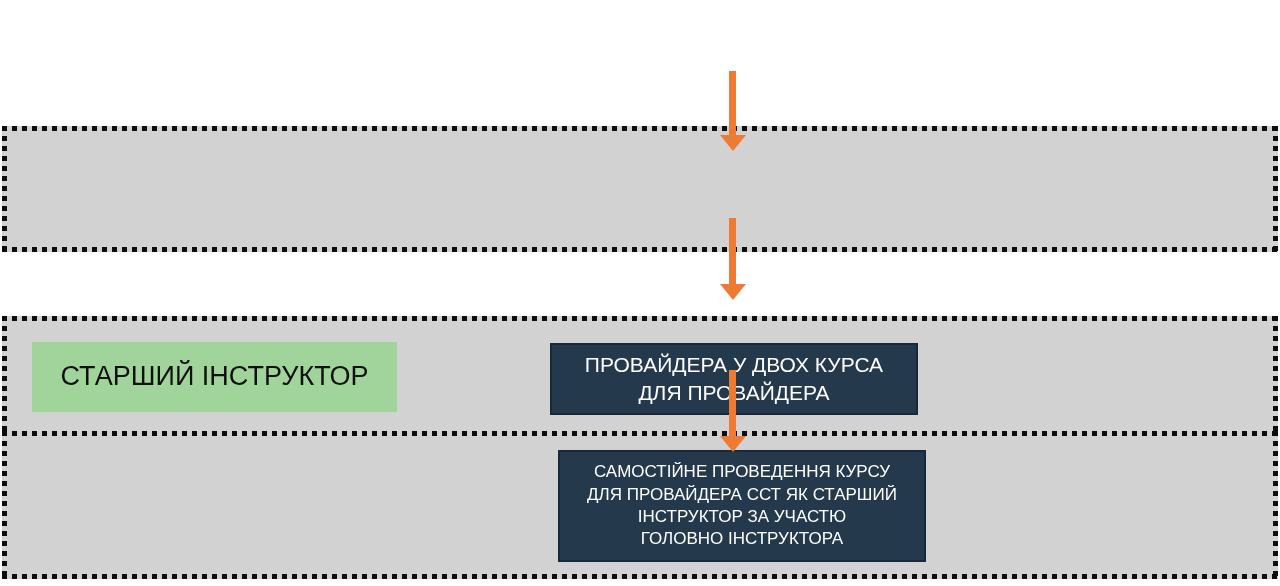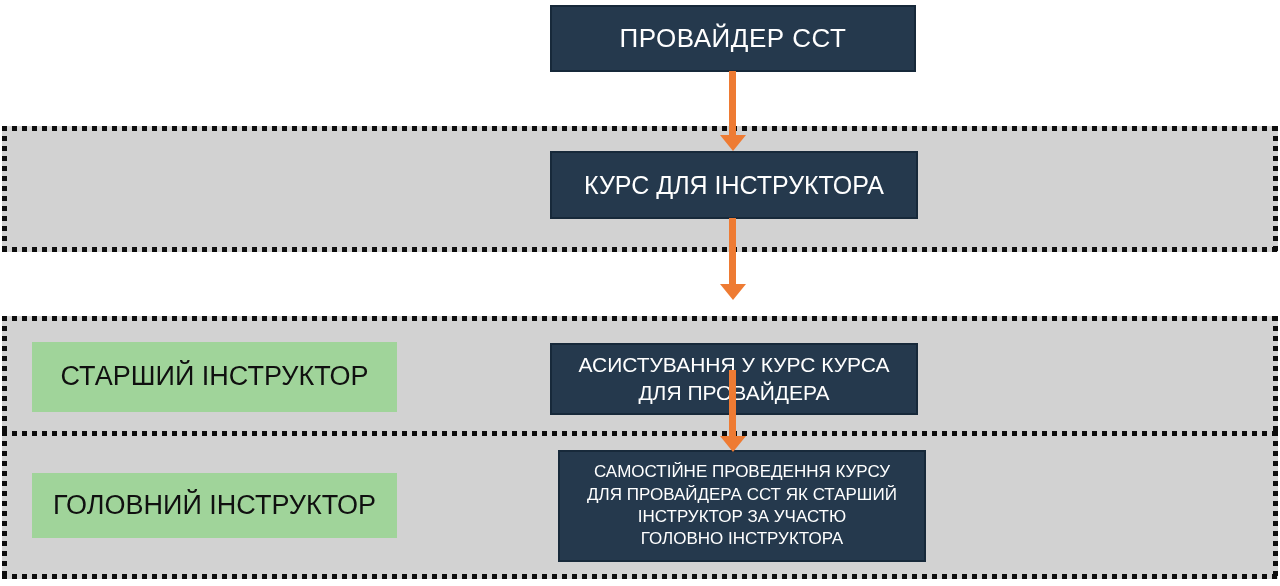--- a/index.html
+++ b/index.html
@@ -105,59 +105,50 @@
   .arrow-2 { top: 218px; height: 82px; }
   .arrow-2 .shaft { height: 68px; }
   .arrow-3 { top: 370px; height: 82px; }
   .arrow-3 .shaft { height: 68px; }
 </style>
 </head>
 <body>
 
 <div class="canvas">
 
-  <div class="dark-box top-box">
-    <span>ПРОВАЙДЕР ССТ</span>
-  </div>
 
   <div class="arrow arrow-1">
     <div class="shaft"></div>
     <div class="head"></div>
   </div>
 
   <div class="band band-1">
-    <div class="dark-box req-box">
-      <span>КУРС ДЛЯ ІНСТРУКТОРА</span>
-    </div>
   </div>
 
   <div class="arrow arrow-2">
     <div class="shaft"></div>
     <div class="head"></div>
   </div>
 
   <div class="band band-2">
     <div class="green-box">
       <span>СТАРШИЙ ІНСТРУКТОР</span>
     </div>
     <div class="dark-box req-box">
-      <span>АСИСТУВАННЯ У КУРС КУРСА
+      <span>ПРОВАЙДЕРА У ДВОХ КУРСА
 ДЛЯ ПРОВАЙДЕРА</span>
     </div>
   </div>
 
   <div class="arrow arrow-3">
     <div class="shaft"></div>
     <div class="head"></div>
   </div>
 
   <div class="band band-3">
-    <div class="green-box">
-      <span>ГОЛОВНИЙ ІНСТРУКТОР</span>
-    </div>
     <div class="dark-box req-box">
       <span>САМОСТІЙНЕ ПРОВЕДЕННЯ КУРСУ
 ДЛЯ ПРОВАЙДЕРА ССТ ЯК СТАРШИЙ
 ІНСТРУКТОР ЗА УЧАСТЮ
 ГОЛОВНО ІНСТРУКТОРА</span>
     </div>
   </div>
 
 </div>
 

